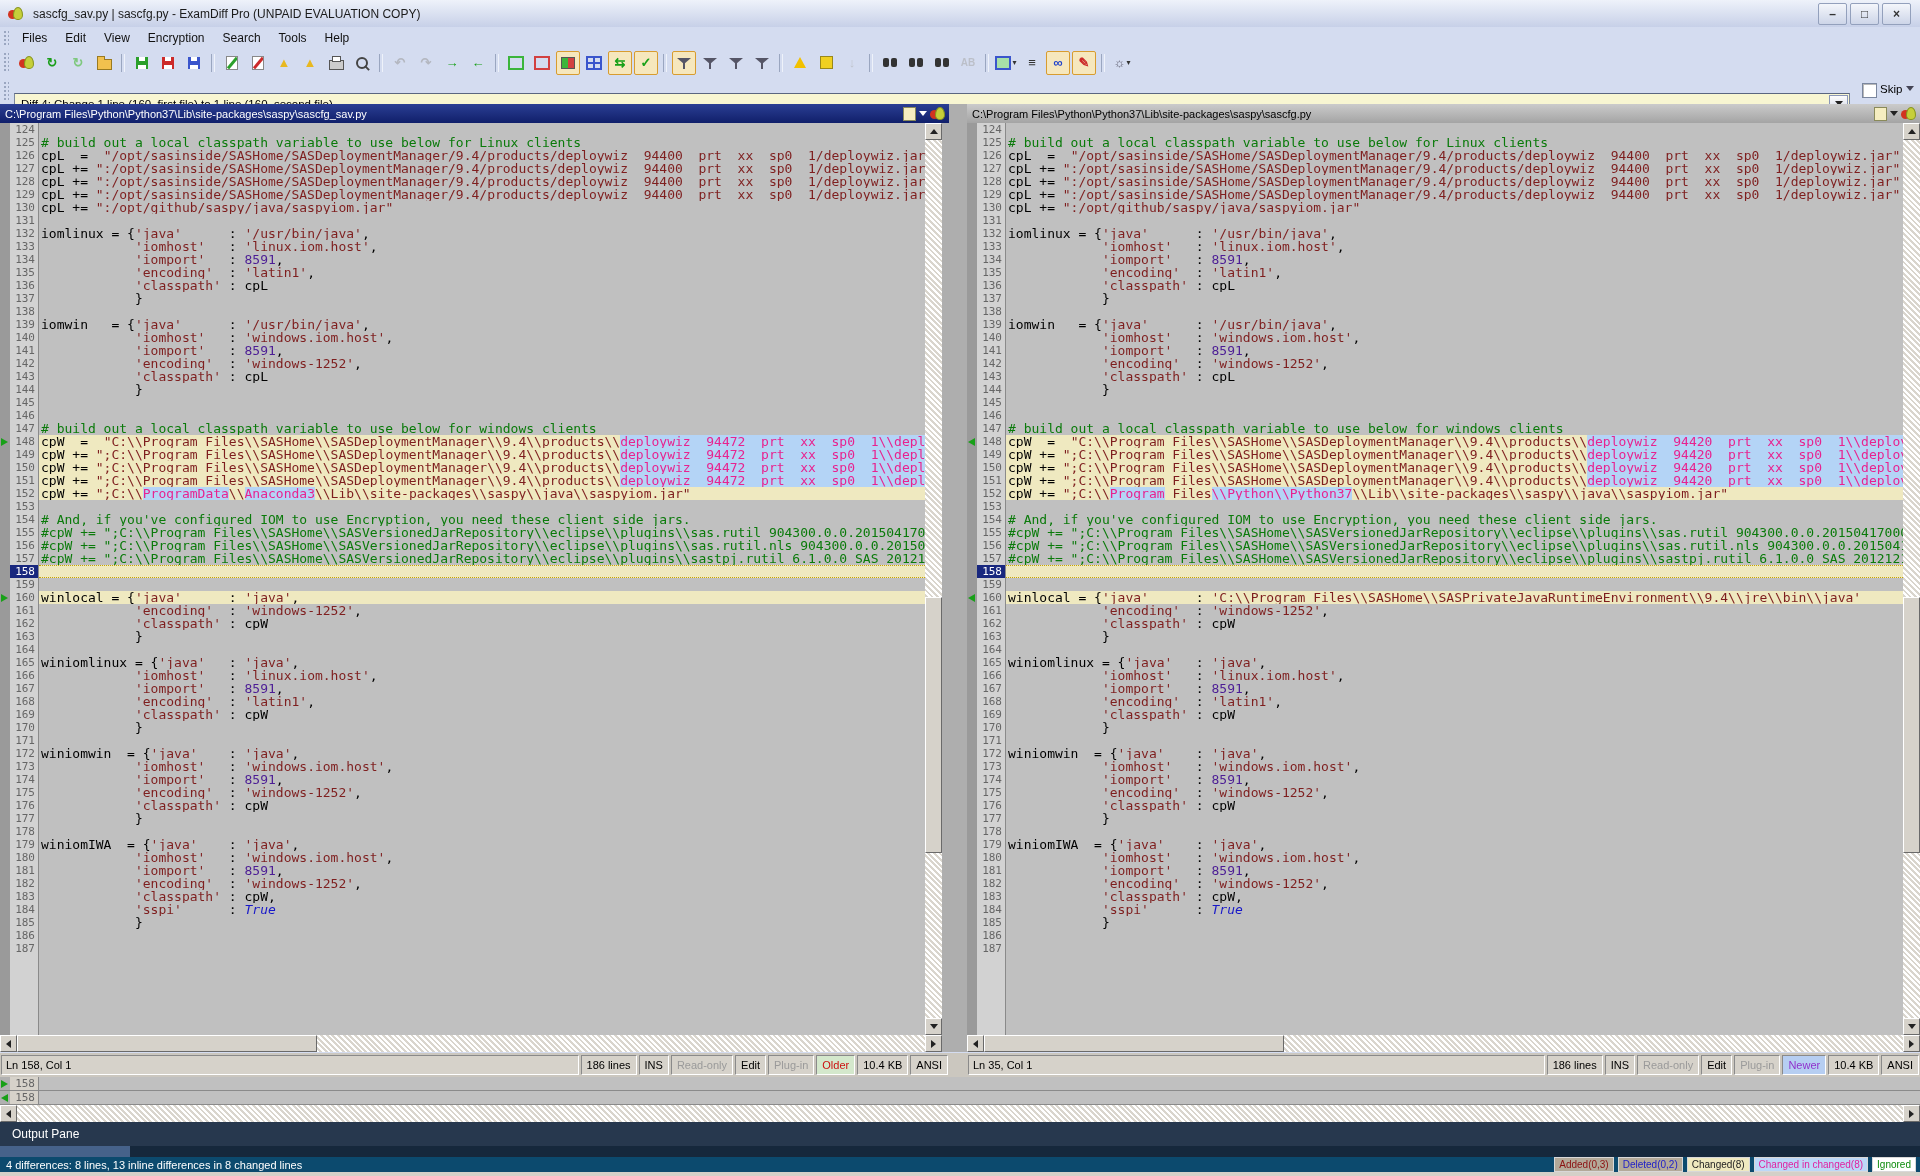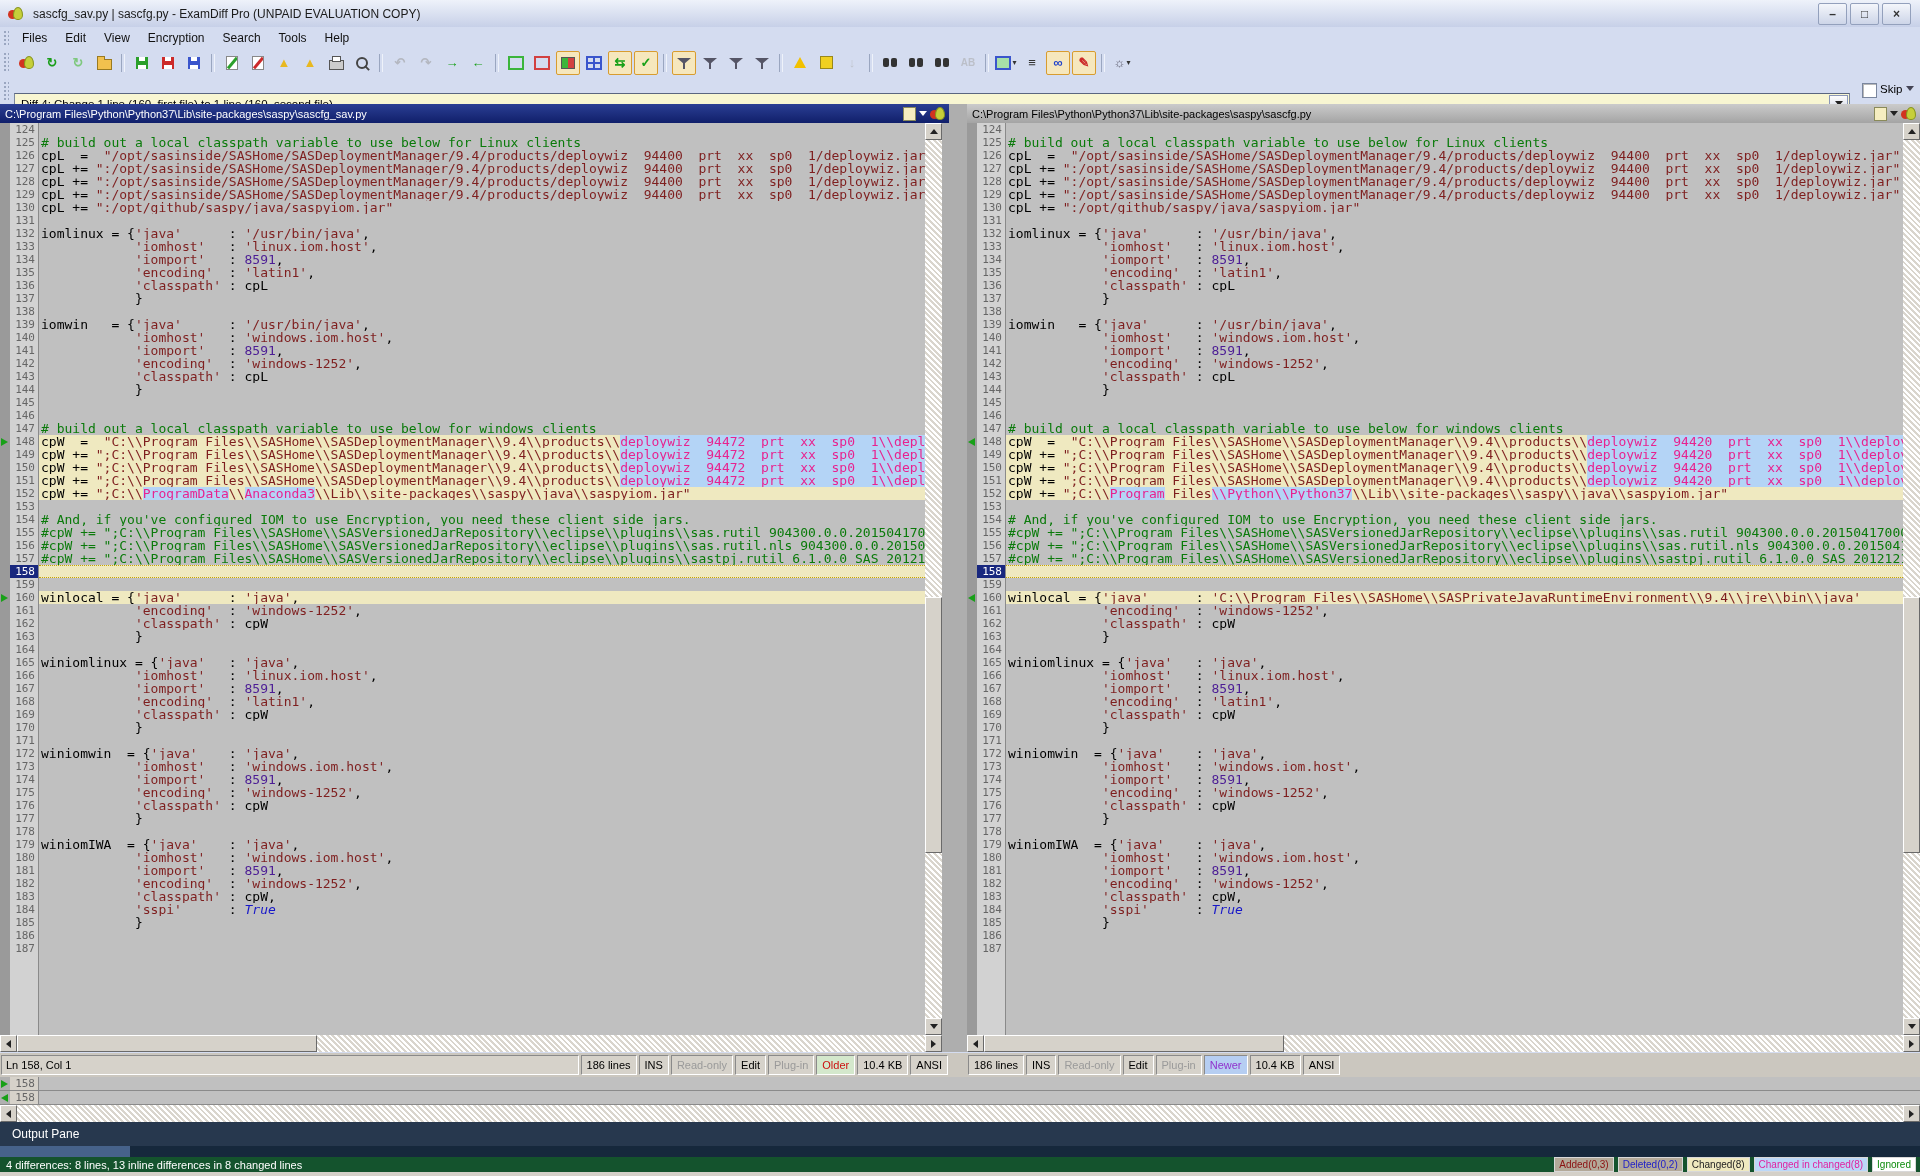--- a/index.html
+++ b/index.html
@@ -123,21 +123,21 @@
   .minirow .mn{flex:0 0 29px;background:#d6d2ca;color:#666;text-align:right;padding-right:3px;border-right:1px solid #8a8a8a;box-sizing:border-box;}
   .minirow .mc{flex:1;background:#c0c0c0;}
   .mm.r::after{content:"";position:absolute;left:1px;top:3px;border-top:4px solid transparent;border-bottom:4px solid transparent;border-left:7px solid #18a018;}
   .mm.l::after{content:"";position:absolute;left:1px;top:3px;border-top:4px solid transparent;border-bottom:4px solid transparent;border-right:7px solid #18a018;}
   #minisb{left:0;top:1105px;width:1920px;height:17px;}
   
   #outhdr{left:0;top:1122px;width:1920px;height:24px;background:#27384e;color:#fff;display:flex;align-items:center;font-size:12px;}
   #outhdr span{margin-left:12px;}
   #outtabs{left:0;top:1146px;width:1920px;height:11px;background:#16283c;}
   #outtab{position:absolute;left:0;top:0;width:130px;height:11px;background:#46628a;}
-  #footer{left:0;top:1157px;width:1920px;height:15px;background:#14532d;color:#fff;display:flex;align-items:center;font-size:11px;}
+  #footer{left:0;top:1157px;width:1920px;height:15px;background:#0c4a6e;color:#fff;display:flex;align-items:center;font-size:11px;}
   #footer-summary{margin-left:6px;white-space:nowrap;}
   #chips{margin-left:auto;margin-right:4px;display:flex;gap:4px;}
   .chip{height:13px;line-height:13px;padding:0 4px;font-size:10px;border:1px solid #d8d8d8;white-space:nowrap;}
   #bottomstrip{left:0;top:1172px;width:1920px;height:4px;background:#d4d0c8;}
 </style>
 </head>
 <body>
 
 <div id="app">
 
@@ -507,20 +507,21 @@
       <div class="st-cell">INS</div>
       <div class="st-cell dis">Read-only</div>
       <div class="st-cell">Edit</div>
       <div class="st-cell dis">Plug-in</div>
       <div class="st-cell older">Older</div>
       <div class="st-cell">10.4 KB</div>
       <div class="st-cell">ANSI</div>
     </div>
   <div class="abs" id="st-gap"></div>
   <div class="abs stbar" id="stR">
+    <div class="st-pos">Ln 35, Col 1</div>
   <div class="st-cell">186 lines</div>
       <div class="st-cell">INS</div>
       <div class="st-cell dis">Read-only</div>
       <div class="st-cell">Edit</div>
       <div class="st-cell dis">Plug-in</div>
       <div class="st-cell newer">Newer</div>
       <div class="st-cell">10.4 KB</div>
       <div class="st-cell">ANSI</div>
     </div>
 

